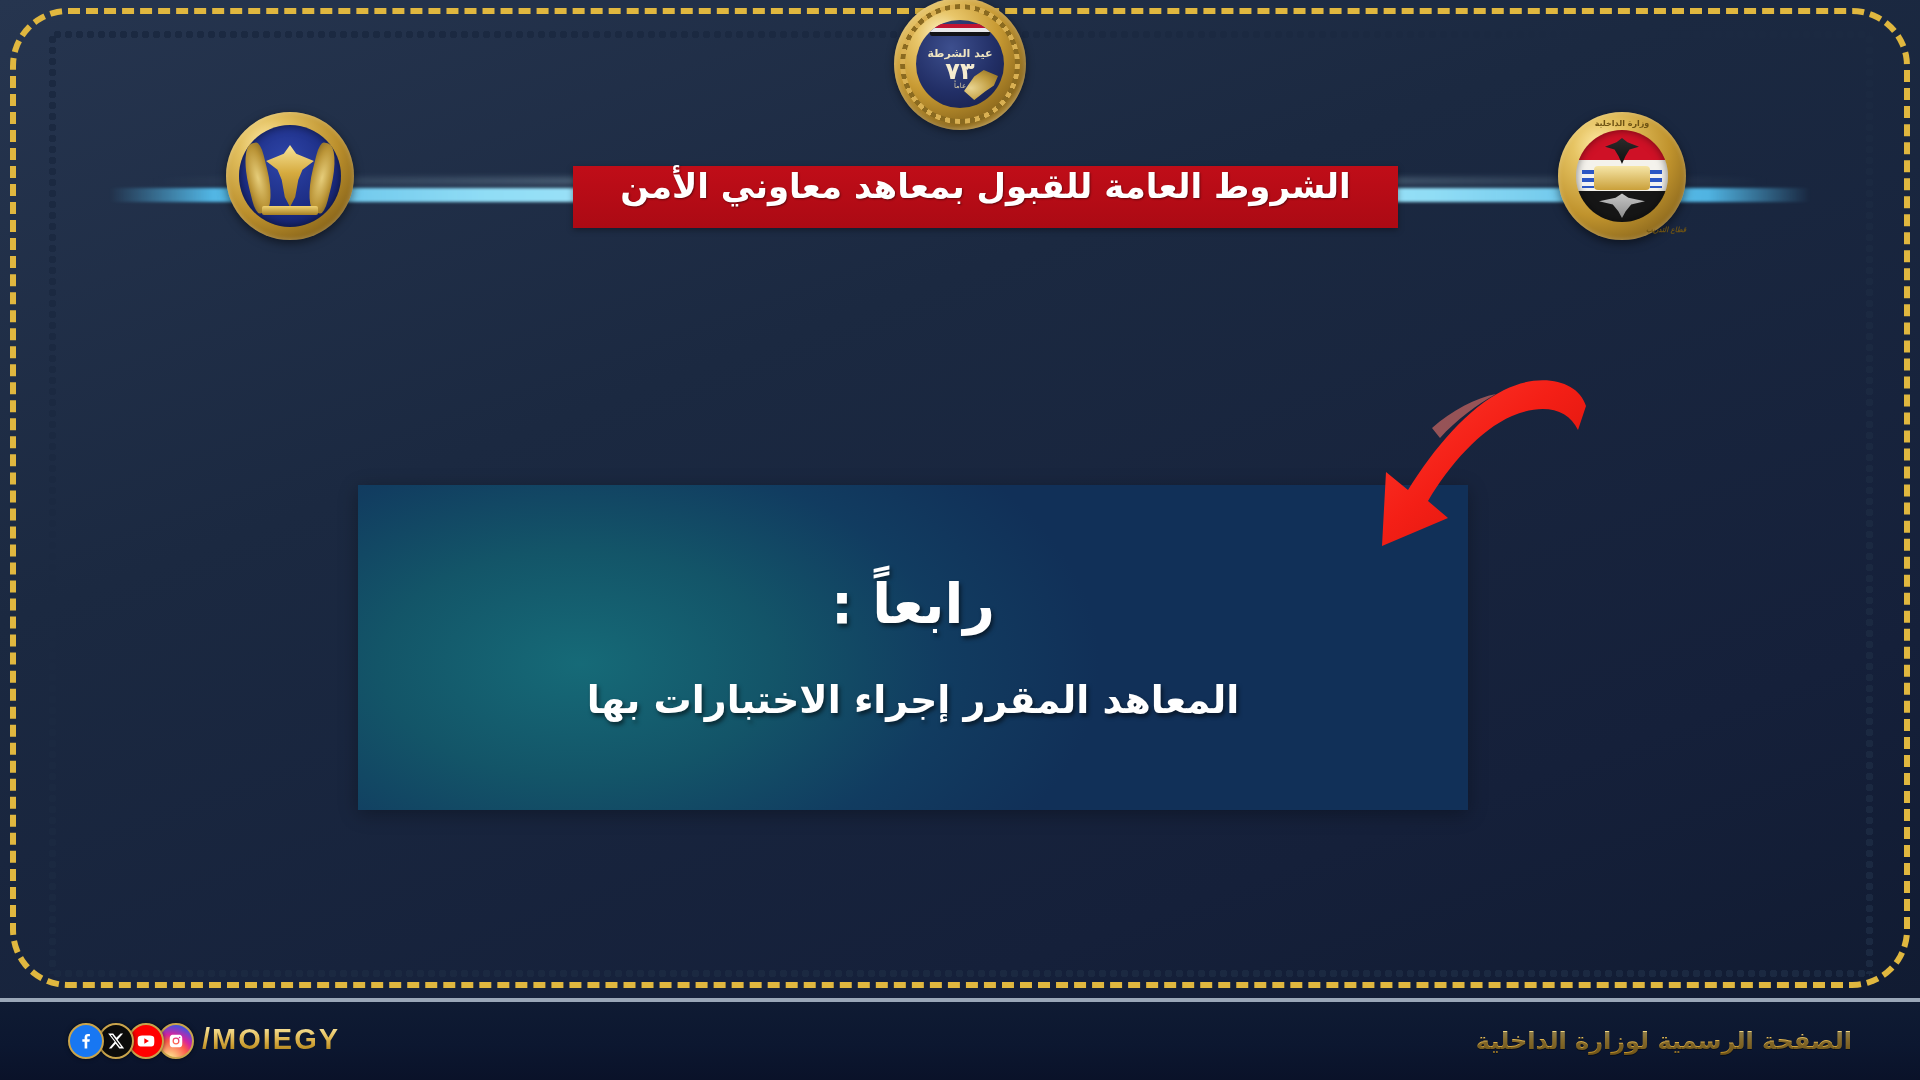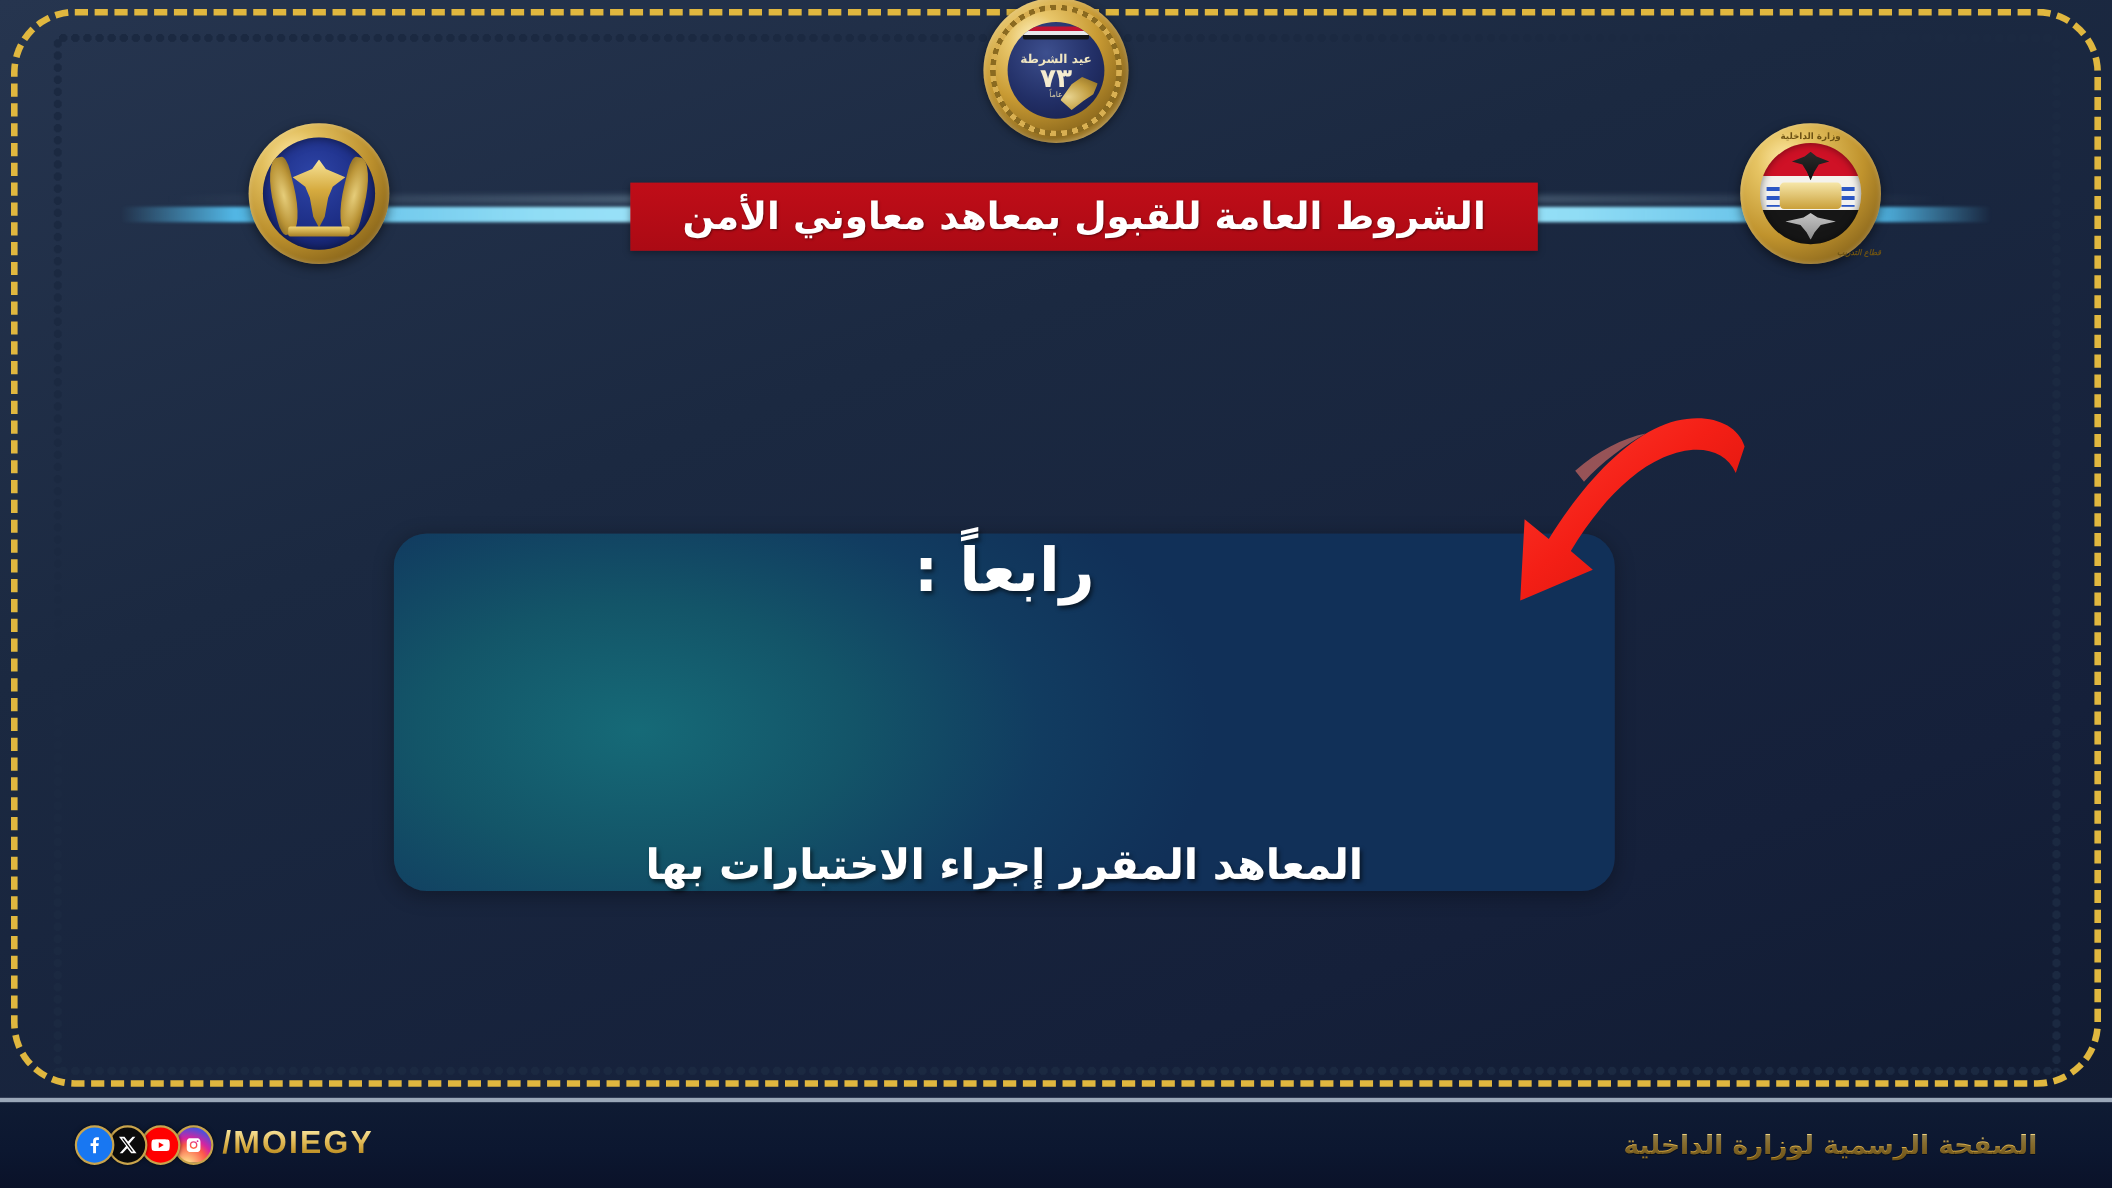--- a/index.html
+++ b/index.html
@@ -183,21 +183,21 @@
     clip-path:polygon(50% 0%,62% 14%,96% 26%,74% 40%,66% 56%,60% 84%,50% 100%,40% 84%,34% 56%,26% 40%,4% 26%,38% 14%);
   }
   .eagle-base{
     position:absolute; bottom:12px; left:50%; transform:translateX(-50%);
     width:56px; height:9px; border-radius:2px;
     background:linear-gradient(to bottom,#f0d271,#a67f24);
     z-index:2;
   }
 
   
-  #emblem-right{ right:210px; top:112px; width:128px; height:128px; }
+  #emblem-right{ right:234px; top:112px; width:128px; height:128px; }
   .min-outer{
     width:128px;height:128px;border-radius:50%;
     background:radial-gradient(circle at 32% 26%,#ffeaa7 0%,#e6c463 20%,#c0932d 55%,#82601a 86%,#d9b350 100%);
     display:flex;align-items:center;justify-content:center;
     box-shadow:0 3px 10px rgba(0,0,0,.5), inset 0 0 5px rgba(255,255,255,.3);
     position:relative;
   }
   .min-ring-text{
     position:absolute; top:7px; left:0; right:0; text-align:center;
     font-size:8px; color:#6d5213; font-weight:bold; letter-spacing:.5px;
@@ -234,41 +234,40 @@
     position:absolute; top:40px; left:6px; width:12px; height:18px;
     background:repeating-linear-gradient(to bottom,#2b56c4 0 4px,#f2f2f2 4px 8px);
   }
   .min-bars.r{ left:auto; right:6px; }
 
   
   .title-banner{
     position:absolute; left:573px; top:166px; width:825px; height:62px;
     background:linear-gradient(to bottom,#c00d18,#ab0a14);
     z-index:8;
-    display:flex; align-items:center; justify-content:center;
+    display:flex; align-items:flex-start; justify-content:center;
     box-shadow:0 2px 6px rgba(0,0,0,.35);
   }
   .title-banner span{
     color:#ffffff; font-weight:bold; font-size:34px;
     font-family:"DejaVu Sans","Liberation Sans",sans-serif;
     letter-spacing:0; white-space:nowrap;
     text-shadow:1px 1px 2px rgba(0,0,0,.45);
   }
 
   
   .content-box{
     position:absolute; left:358px; top:485px; width:1110px; height:325px;
     background:
       radial-gradient(ellipse 520px 300px at 20% 55%, rgba(22,108,120,.95) 0%, rgba(19,86,104,.92) 38%, rgba(17,60,96,.95) 70%, rgba(17,48,88,1) 100%),
       linear-gradient(to right,#14506a 0%,#123f6d 38%,#11325f 70%,#122c54 100%);
     z-index:9;
-    display:flex; flex-direction:column; align-items:center; justify-content:space-between;
+    display:flex; flex-direction:column; align-items:center; justify-content:center;
     box-shadow:0 4px 18px rgba(0,0,0,.3);
     padding:0 40px;
-    border-radius:30px;
   }
   .content-box .line1{
     color:#fff; font-weight:bold; font-size:55px; line-height:1.2;
     text-shadow:2px 3px 4px rgba(0,0,0,.55);
     margin-bottom:40px;
     font-family:"DejaVu Sans","Liberation Sans",sans-serif;
   }
   .content-box .line2{
     color:#fff; font-weight:bold; font-size:38px; line-height:1.25;
     text-shadow:2px 3px 4px rgba(0,0,0,.55);

